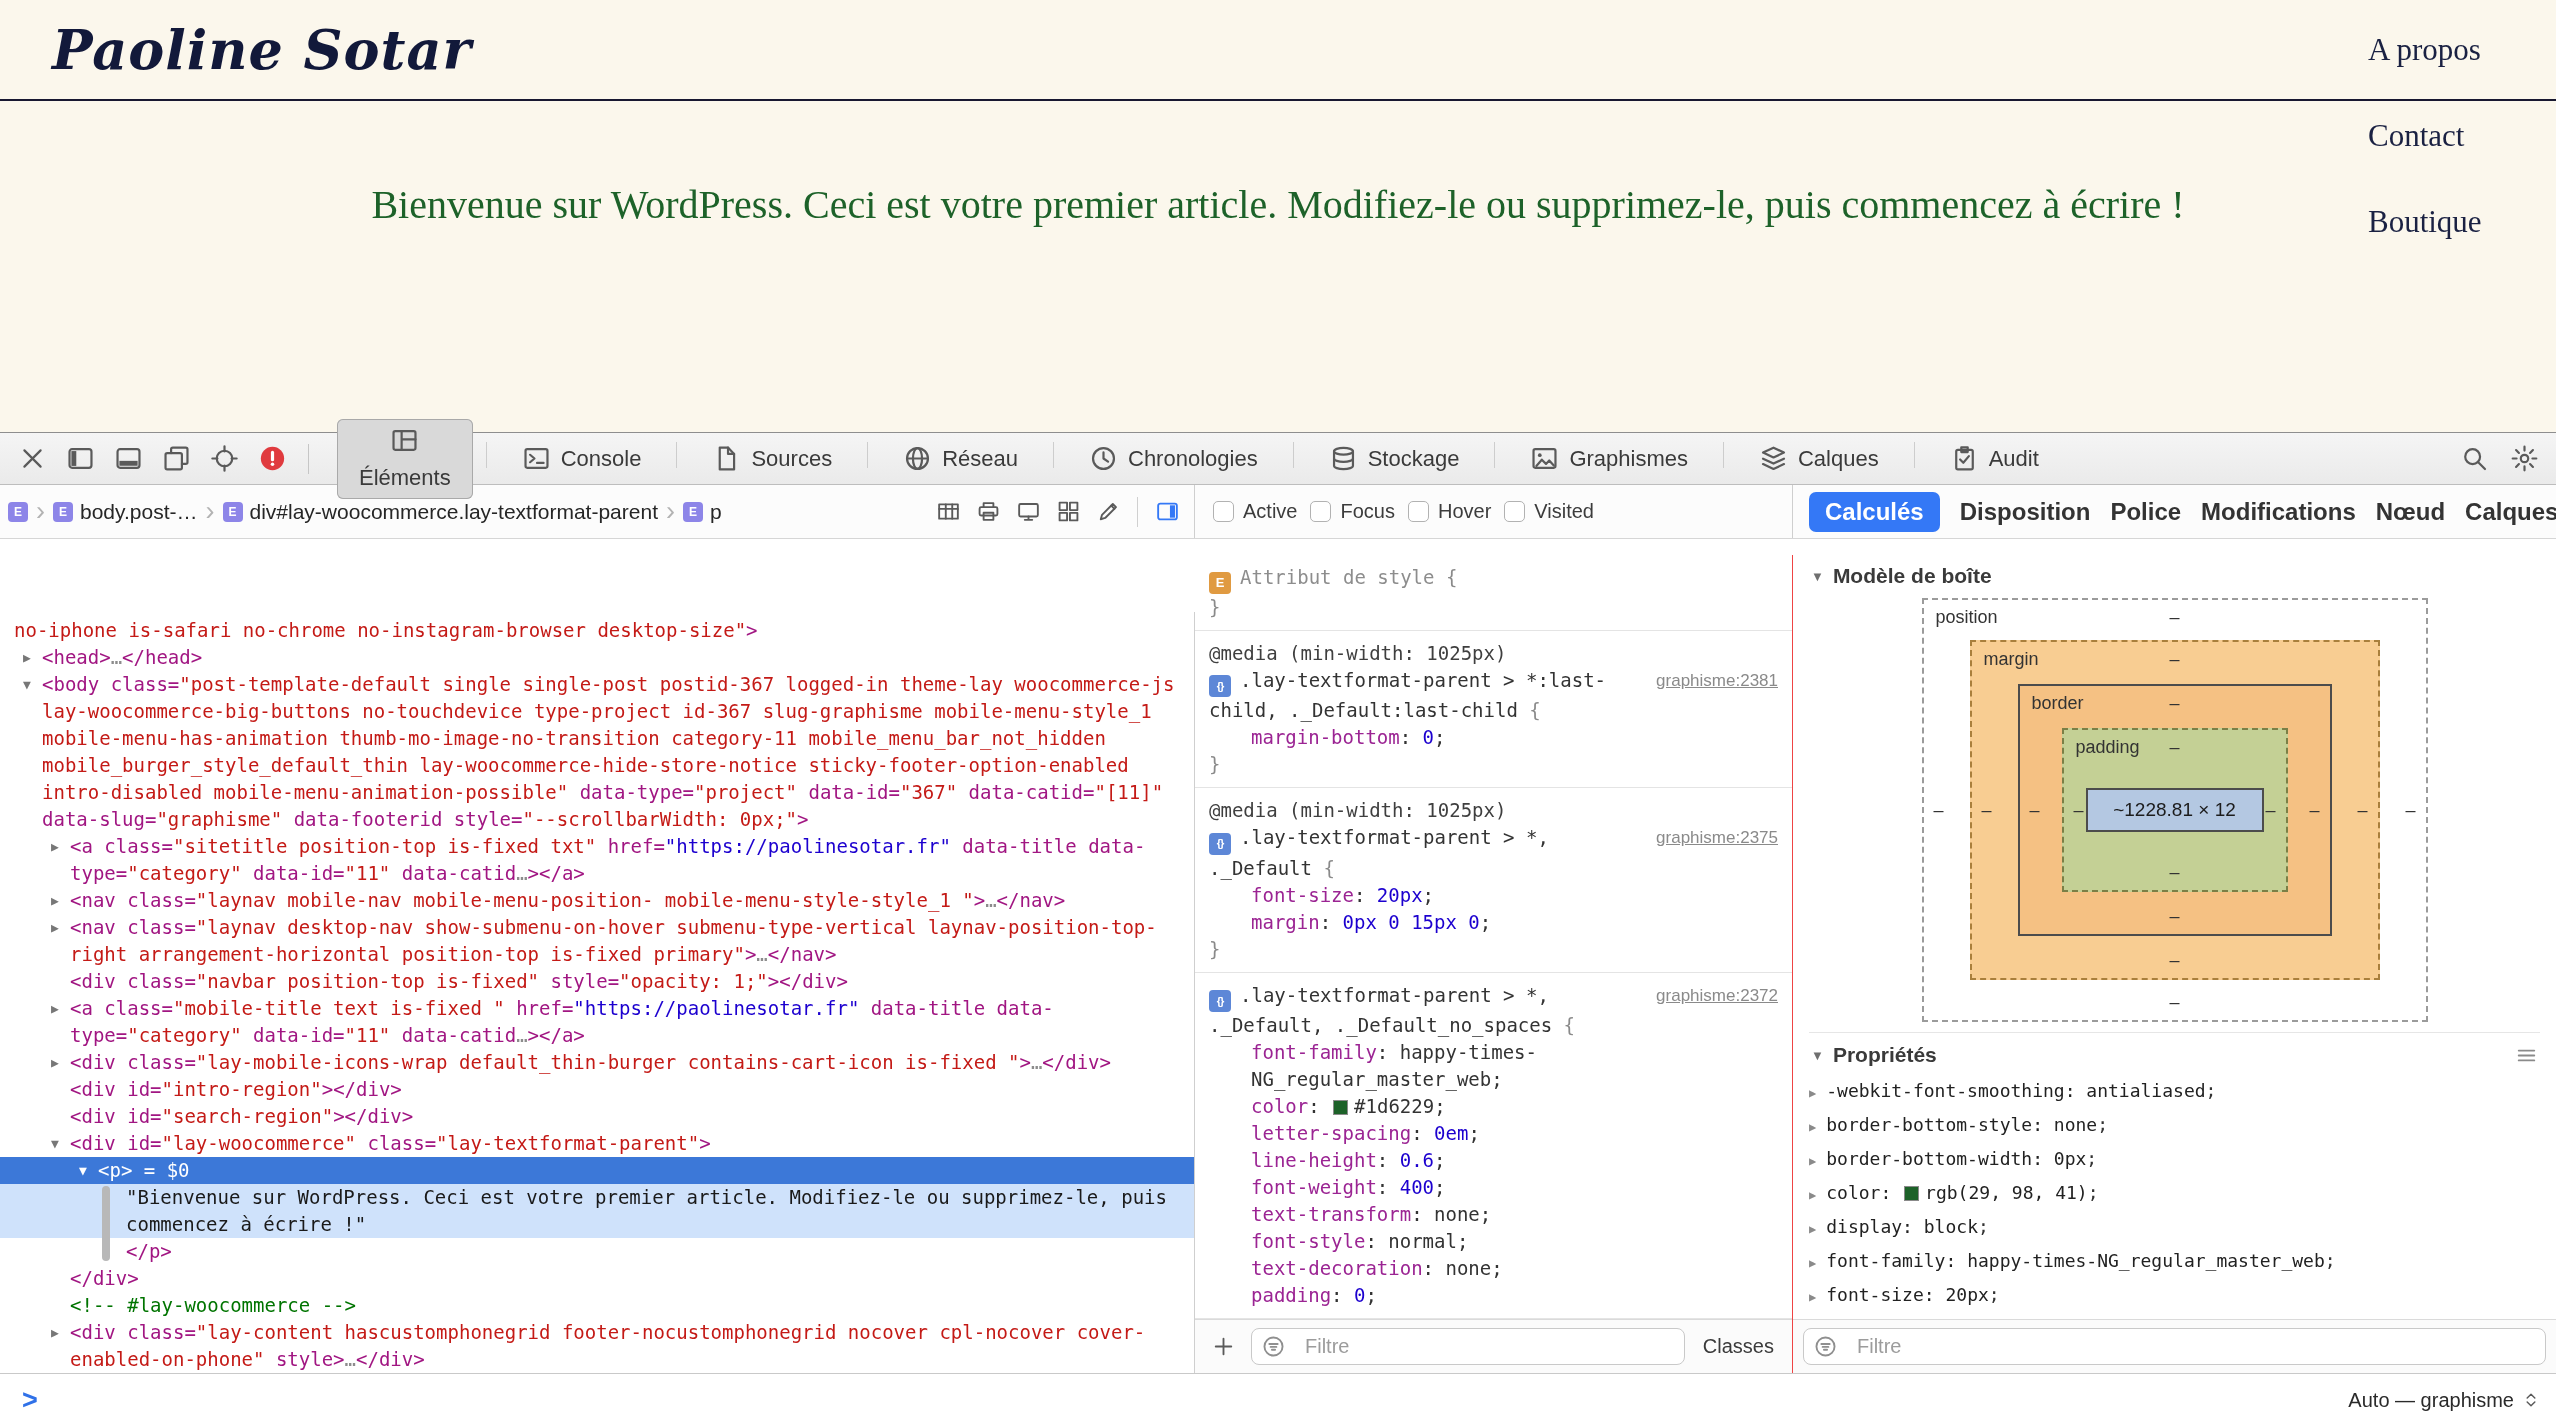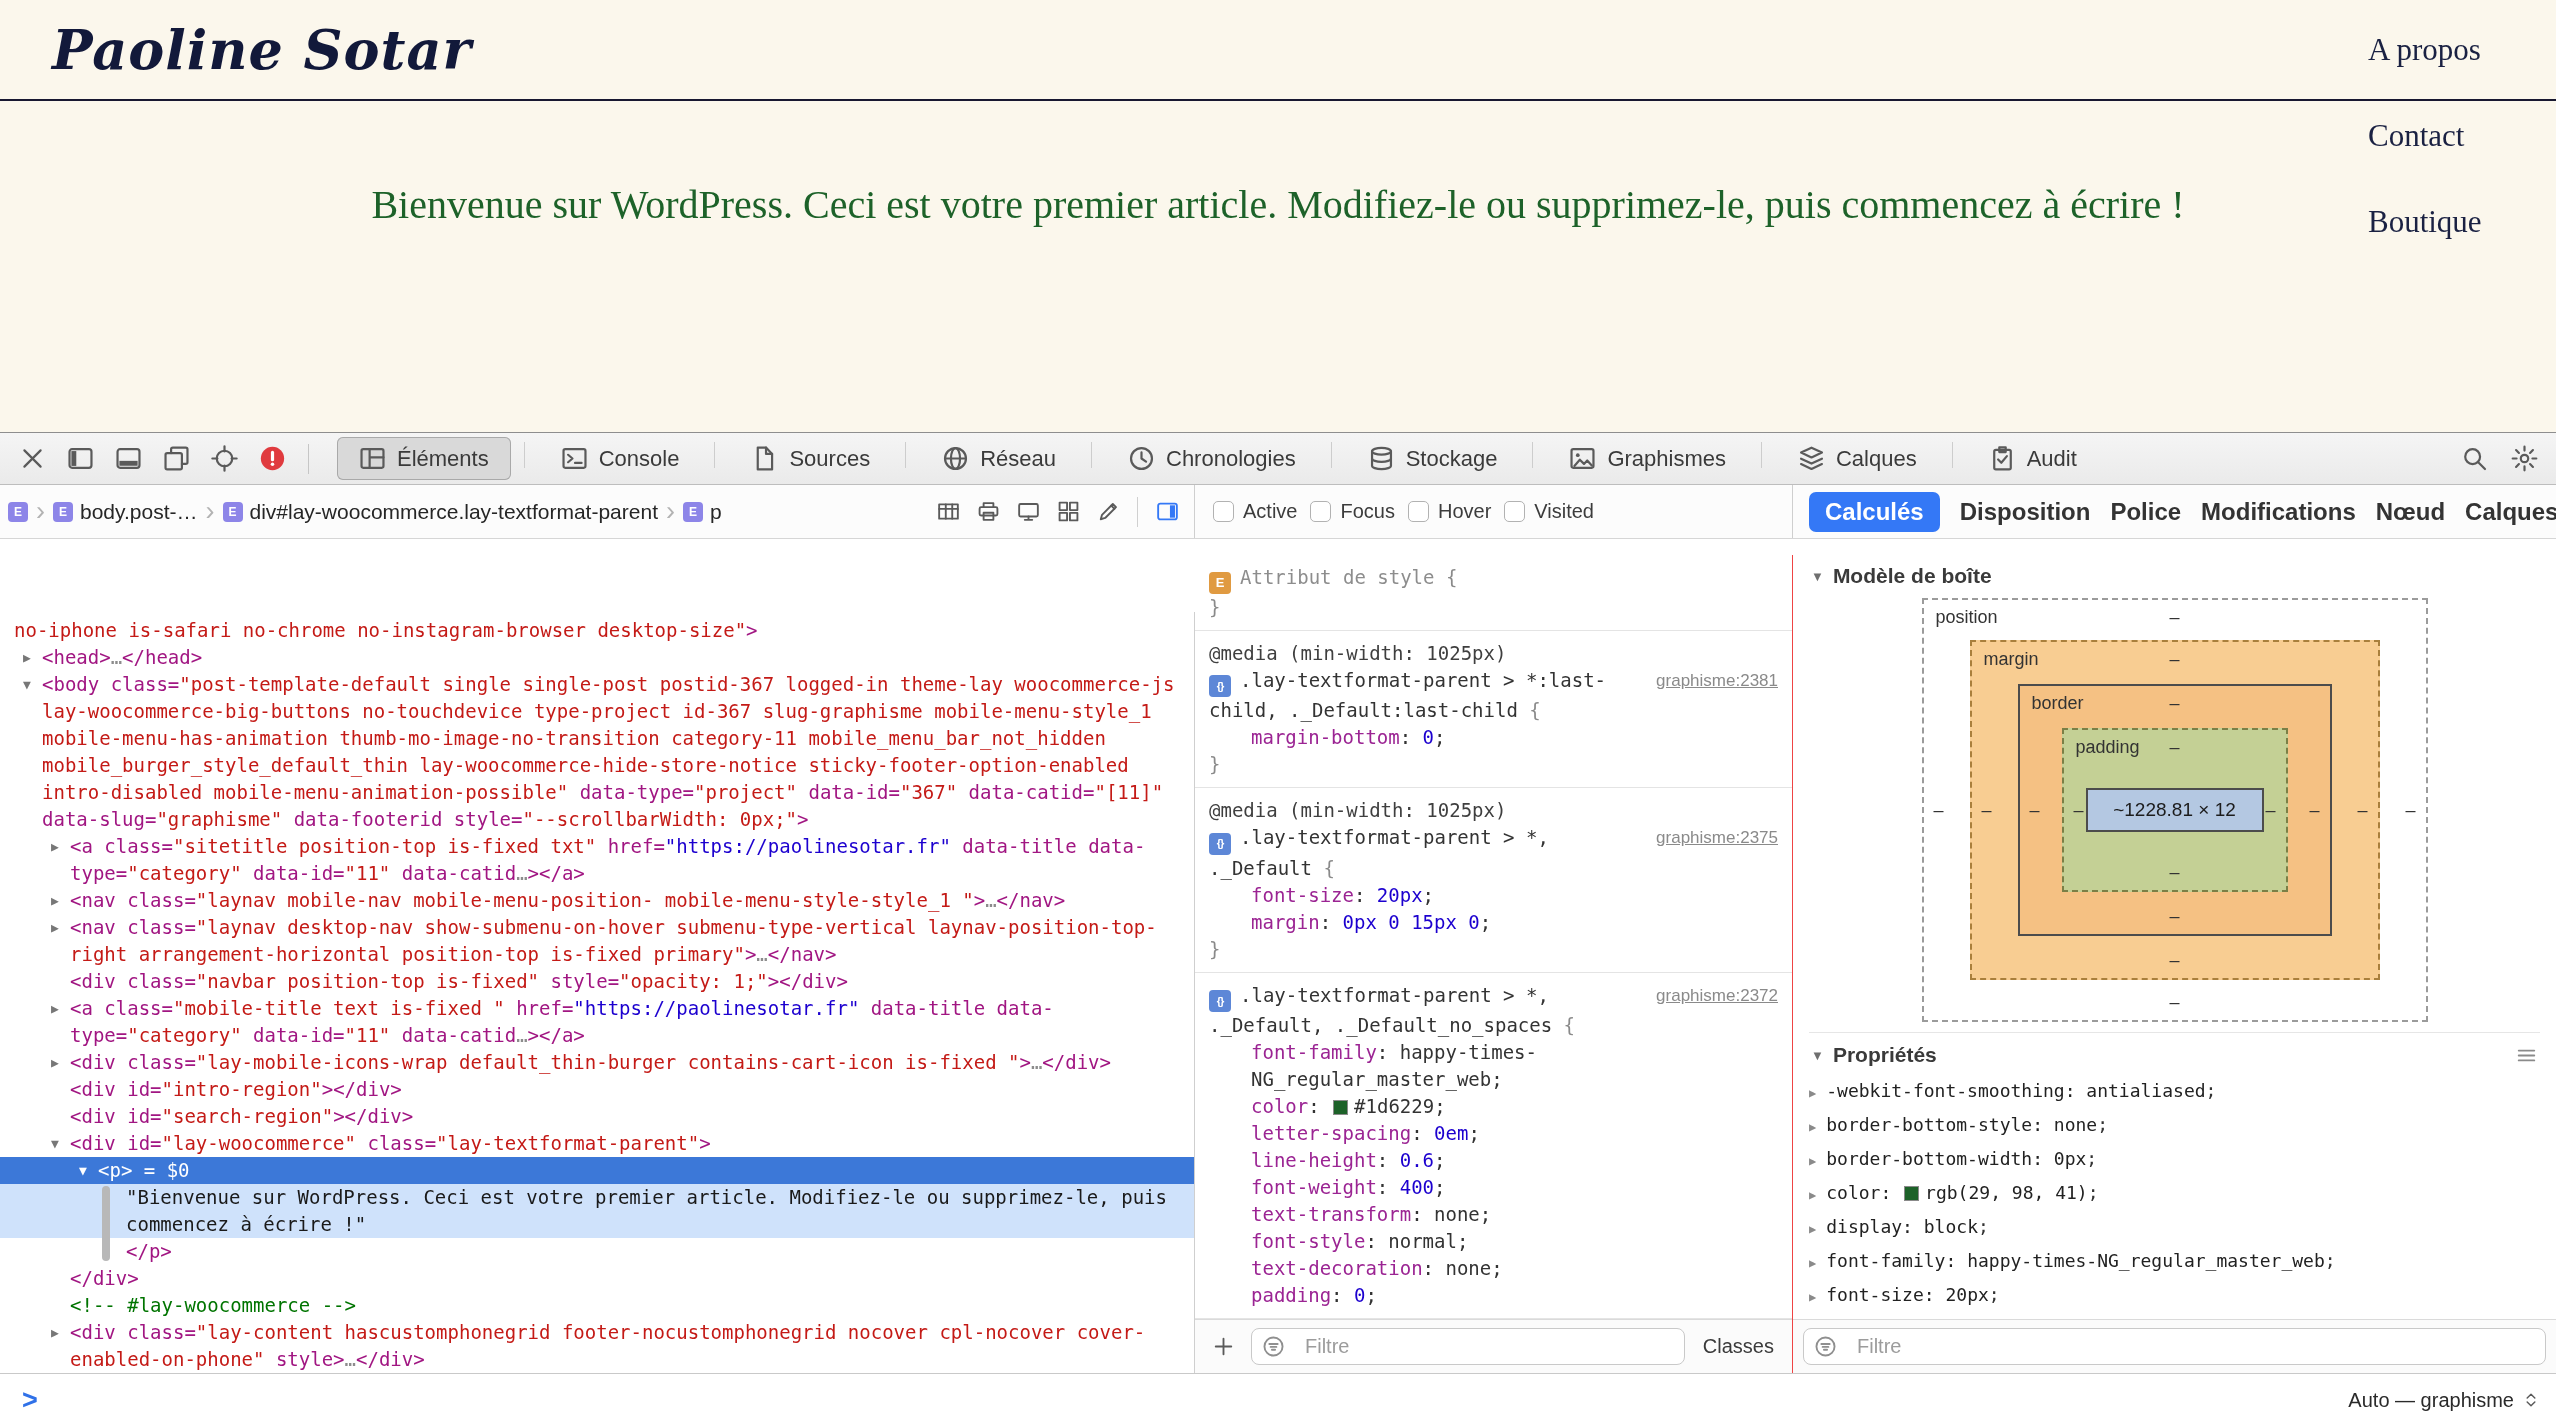--- a/index.html
+++ b/index.html
@@ -23,21 +23,21 @@
 .tbtn{width:44px;height:38px;display:flex;align-items:center;justify-content:center;border-radius:6px;cursor:pointer;}
 .icn{display:inline-flex;color:#5a5a5a;}
 .icn svg{width:27px;height:27px;}
 .tbtn.sm{width:38px;}
 .tbtn.sm .icn svg,.icn.sm svg{width:23px;height:23px;}
 .blueicn{color:#3478f6;}
 .tb-sep{width:1px;height:30px;background:#c6c6c6;margin:0 14px;}
 .tb-tabs{display:flex;align-items:center;}
 .tab{display:flex;align-items:center;gap:11px;padding:8px 22px;margin:0 14px;border-radius:6px;position:relative;cursor:pointer;}
 .tab .tlabel{font-size:22px;color:#3a3a3a;}
-.tab.active{background:#d9d9d9;box-shadow:inset 0 0 0 1px #a9a9a9;}
+.tab.active{background:#d9d9d9;box-shadow:inset 0 0 0 1px #a9a9a9;flex-direction:column;}
 .tab+.tab::before{content:"";position:absolute;left:-15px;top:5px;height:26px;width:1px;background:#cdcdcd;}
 .tb-right{margin-left:auto;display:flex;align-items:center;gap:6px;}
 
 .dt-subbar{height:54px;flex:none;background:#fcfcfc;border-bottom:1px solid #d6d6d6;display:flex;}
 .sb-left{width:1195px;flex:none;border-right:1px solid #cfcfcf;display:flex;align-items:center;padding:0 8px;}
 .crumbs{display:flex;align-items:center;gap:6px;}
 .crumb{display:flex;align-items:center;gap:7px;cursor:pointer;}
 .crumb-label{font-size:21px;color:#262626;}
 .crumb-sep{font-size:27px;color:#b3b3b3;margin:0 2px;line-height:1;}
 .sq{display:inline-flex;align-items:center;justify-content:center;width:22px;height:22px;border-radius:4px;color:#fff;font-weight:bold;font-size:13px;flex:none;font-family:"Liberation Sans",sans-serif;}

